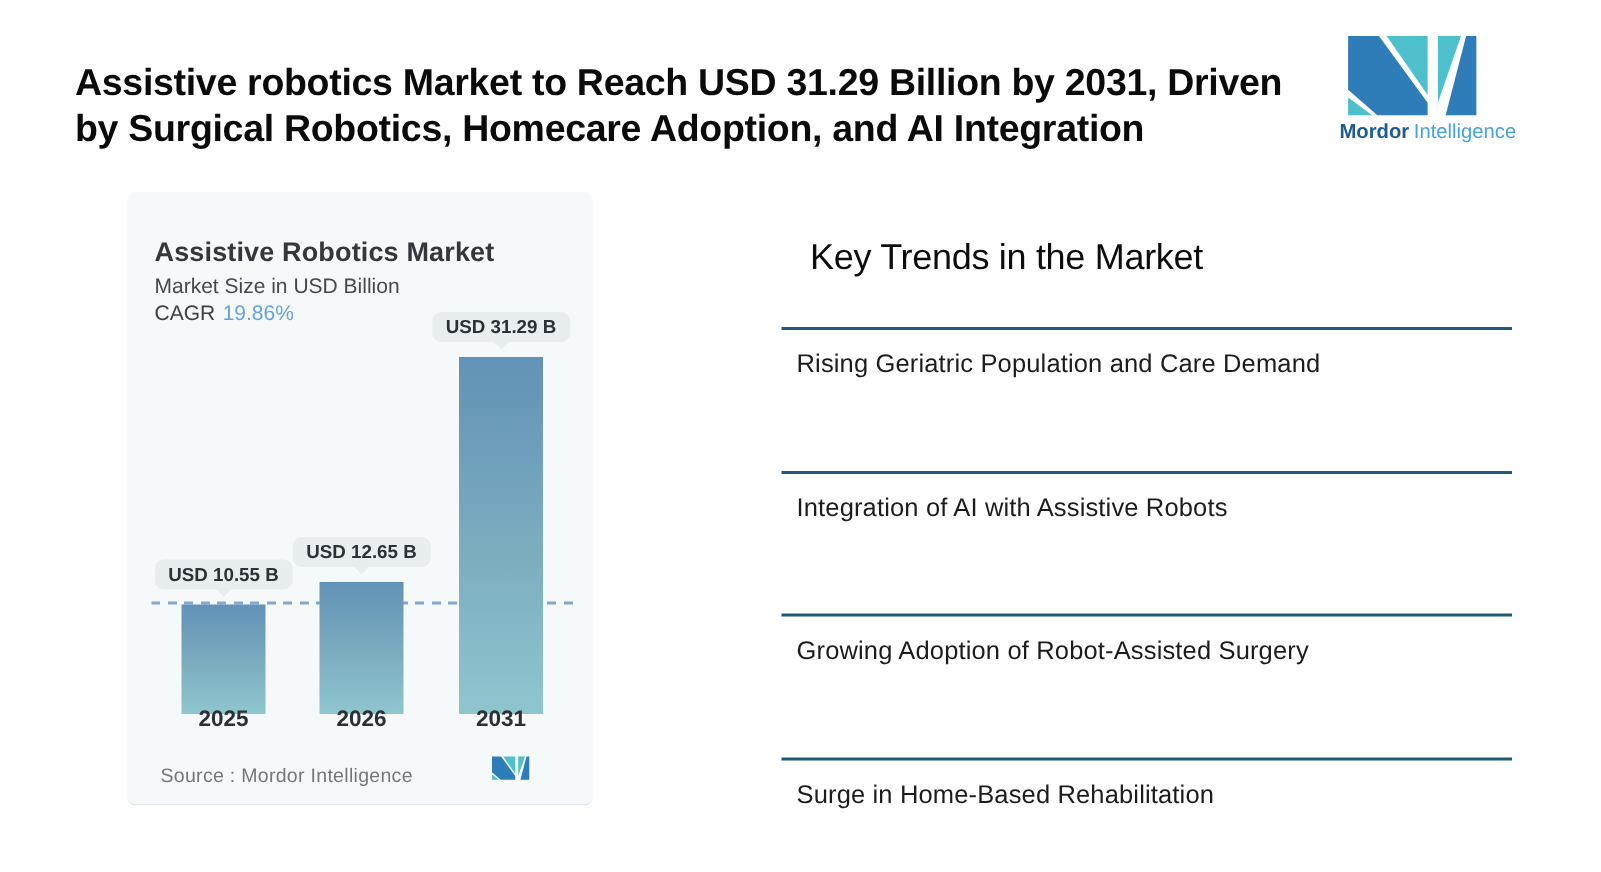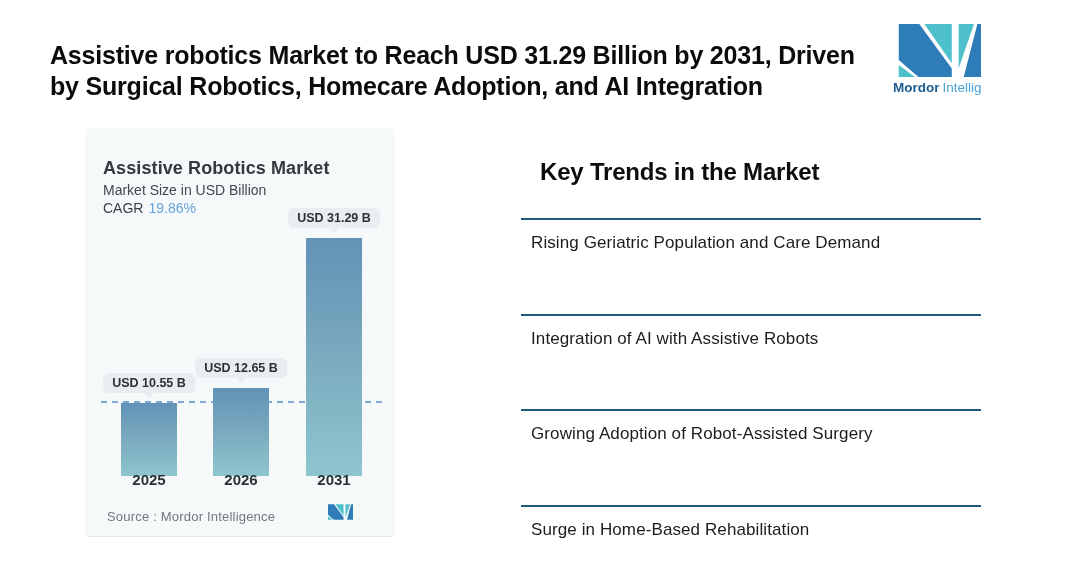--- a/index.html
+++ b/index.html
@@ -1,17 +1,17 @@
 <!DOCTYPE html>
 <html><head>
 <meta charset="utf-8">
 <style>
   html,body{margin:0;padding:0;background:#ffffff;}
   .page{position:relative;width:981px;height:581px;background:#ffffff;overflow:hidden;
-        font-family:"Liberation Sans","DejaVu Sans",sans-serif;}
+        font-family:"Liberation Sans","DejaVu Sans",sans-serif;padding-left:30px;}
 
   
   .headline{position:absolute;left:50px;top:40px;width:845px;
             font-size:25px;line-height:31px;font-weight:bold;color:#0b0b0c;letter-spacing:-0.2px;}
 
   
   .brand{position:absolute;left:893px;top:24px;width:100px;text-align:left;}
   .brand svg{display:block;}
   .brand-text{margin-top:3px;font-size:13.5px;letter-spacing:0;white-space:nowrap;}
   .brand-bold{font-weight:bold;color:#1e5c8f;}
@@ -40,21 +40,21 @@
   .co-0{left:64px;text-align:right;} .co-1{left:156px;} .co-2{left:249px;}
 
   .year{position:absolute;top:343px;width:56px;text-align:center;
         font-size:15px;font-weight:600;color:#2b3136;}
   .yr-0{left:36px;} .yr-1{left:128px;} .yr-2{left:221px;}
 
   .source{position:absolute;left:22px;top:381px;font-size:13px;color:#71777c;letter-spacing:0.2px;}
   .card-logo{position:absolute;left:243px;top:376px;}
 
   
-  .trends-heading{position:absolute;left:540px;top:158px;font-size:24px;font-weight:bold;color:#0d0d0e;letter-spacing:-0.2px;}
+  .trends-heading{position:absolute;left:540px;top:158px;font-size:24px;font-weight:normal;color:#0d0d0e;letter-spacing:-0.2px;}
   .trends{position:absolute;left:521px;top:218px;width:487px;}
   .trend-row{height:80.5px;border-top:2.5px solid #1e5a7b;padding:13px 0 0 10px;box-sizing:content-box;}
   .trend-label{font-size:17px;color:#1b1c1d;letter-spacing:0.1px;margin-top:14px;}
 
   .teal{fill:#4ec0cb;} .blue{fill:#2e7cb8;}
 </style>
 </head>
 <body>
 
 <div class="page">

